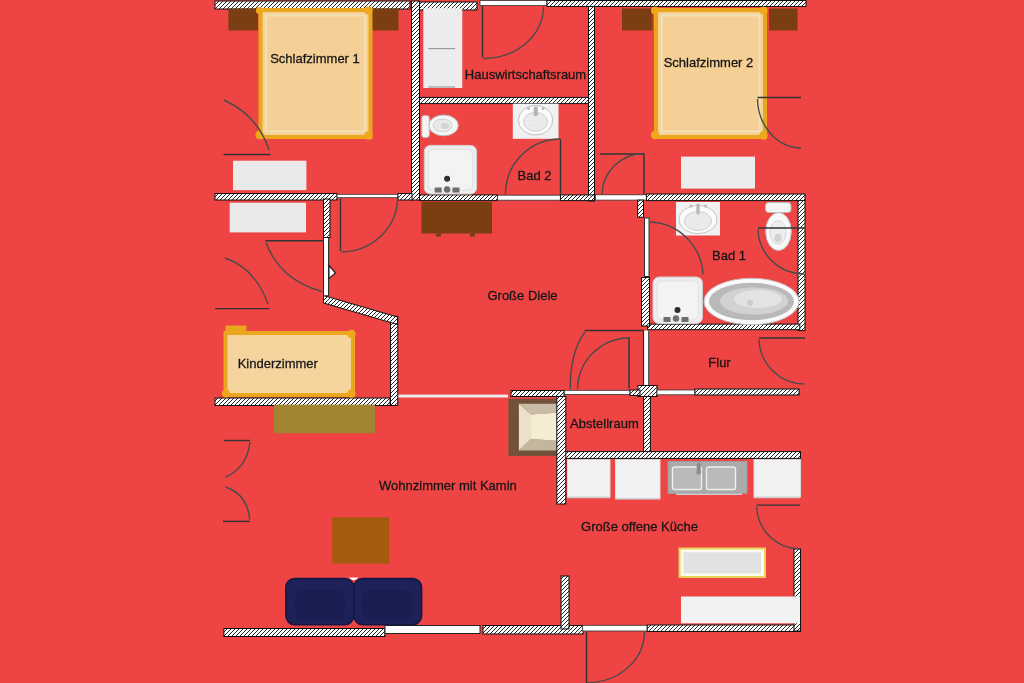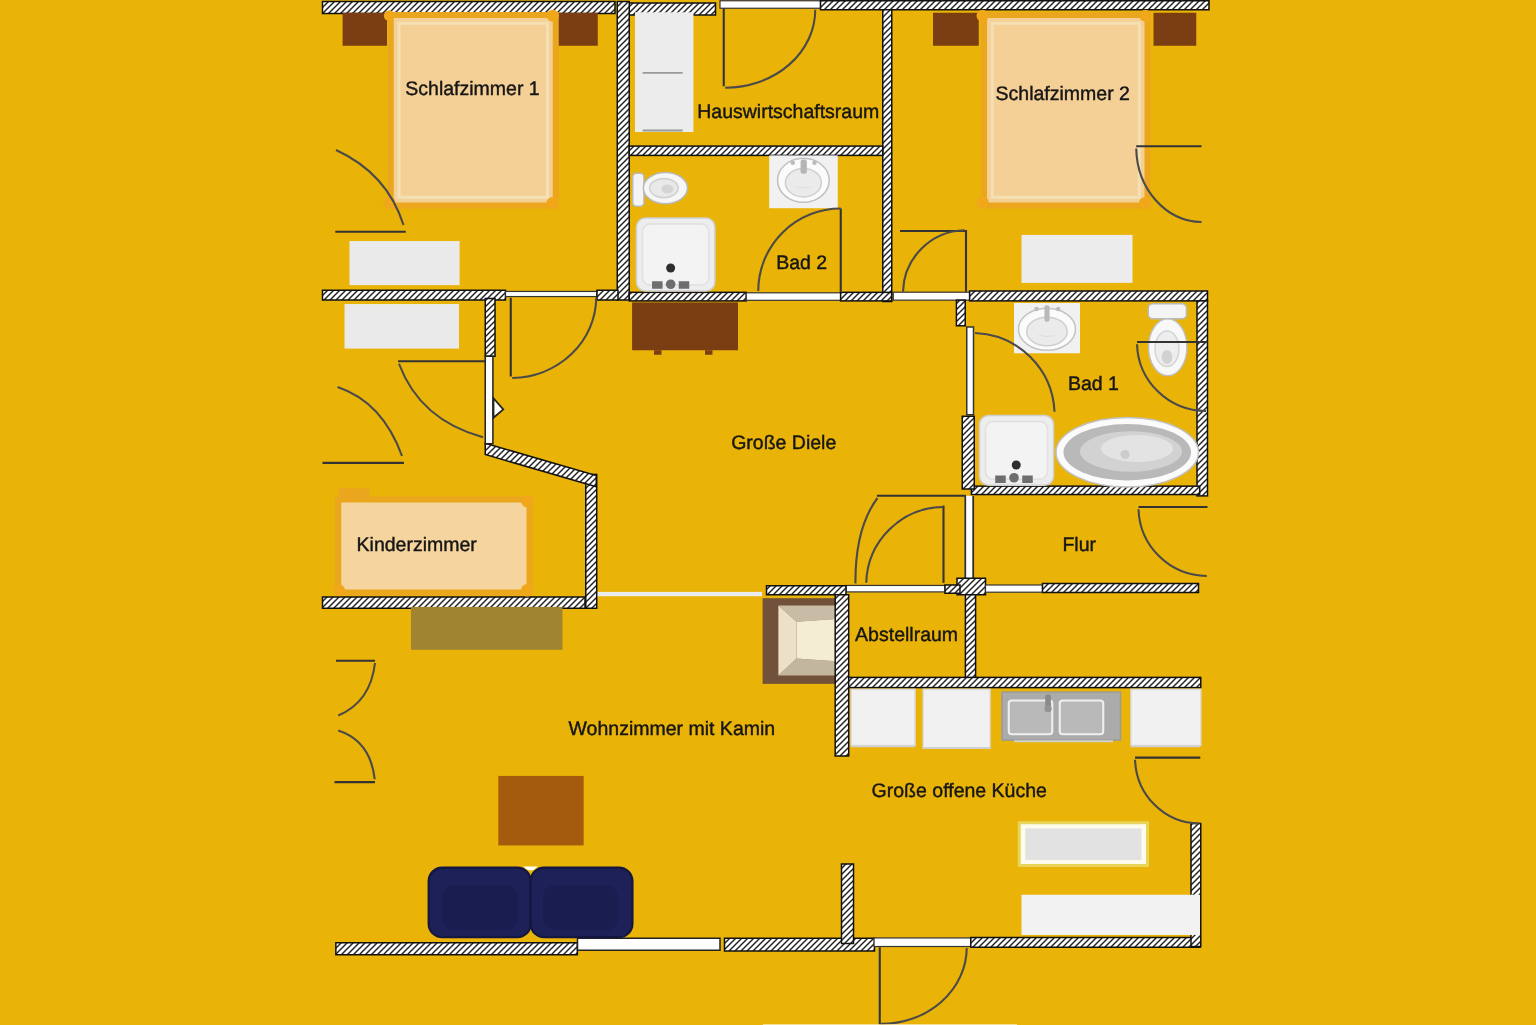--- a/index.html
+++ b/index.html
@@ -1,16 +1,16 @@
 <!DOCTYPE html>
 <html><head>
 <meta charset="utf-8">
 <style>
   html,body{margin:0;padding:0;background:#fff;} 
-  .wrap{width:1024px;height:683px;position:relative;overflow:hidden;background:#eab308;}
+  .wrap{width:1024px;height:683px;position:relative;overflow:hidden;background:#ef4444;}
   text{font-family:"Liberation Sans",sans-serif;fill:#161616;}
 </style>
 </head>
 <body>
 <div class="wrap">
 <svg width="1024" height="683" viewBox="0 0 1024 683">
 <defs>
   <pattern id="h" width="4" height="4" patternUnits="userSpaceOnUse">
     <rect width="4" height="4" fill="#fff"></rect>
     <path d="M-1,1 L1,-1 M-1,5 L5,-1 M3,5 L5,3" stroke="#252525" stroke-width="1" fill="none"></path>

